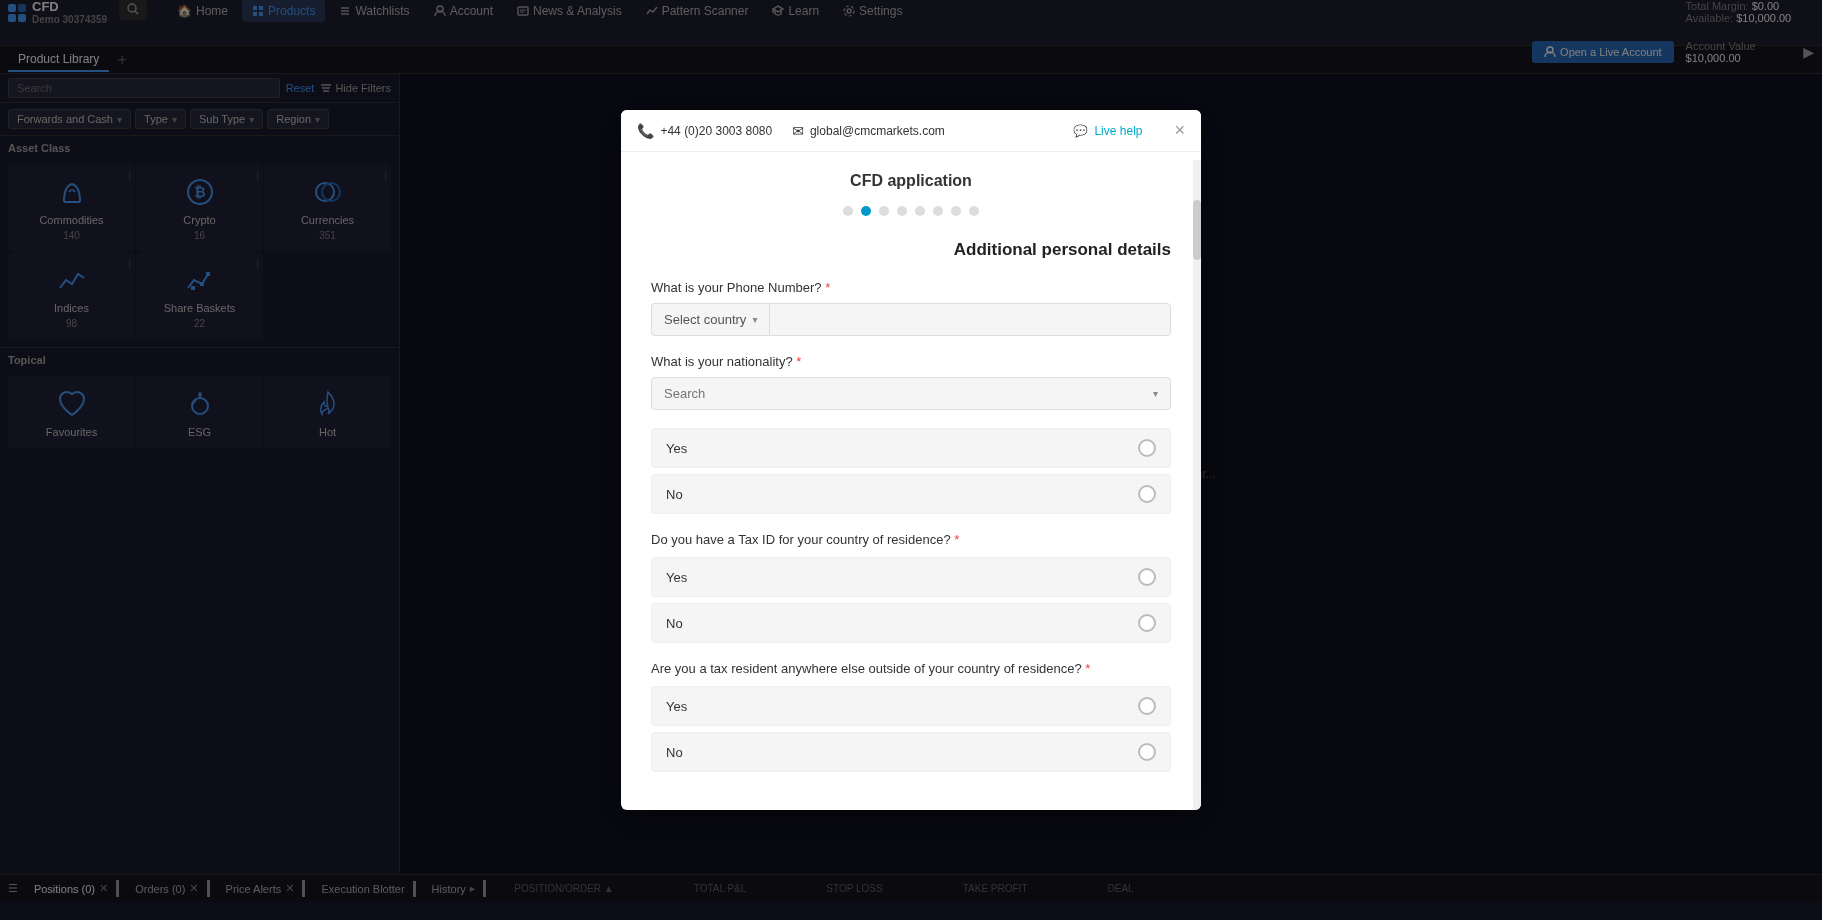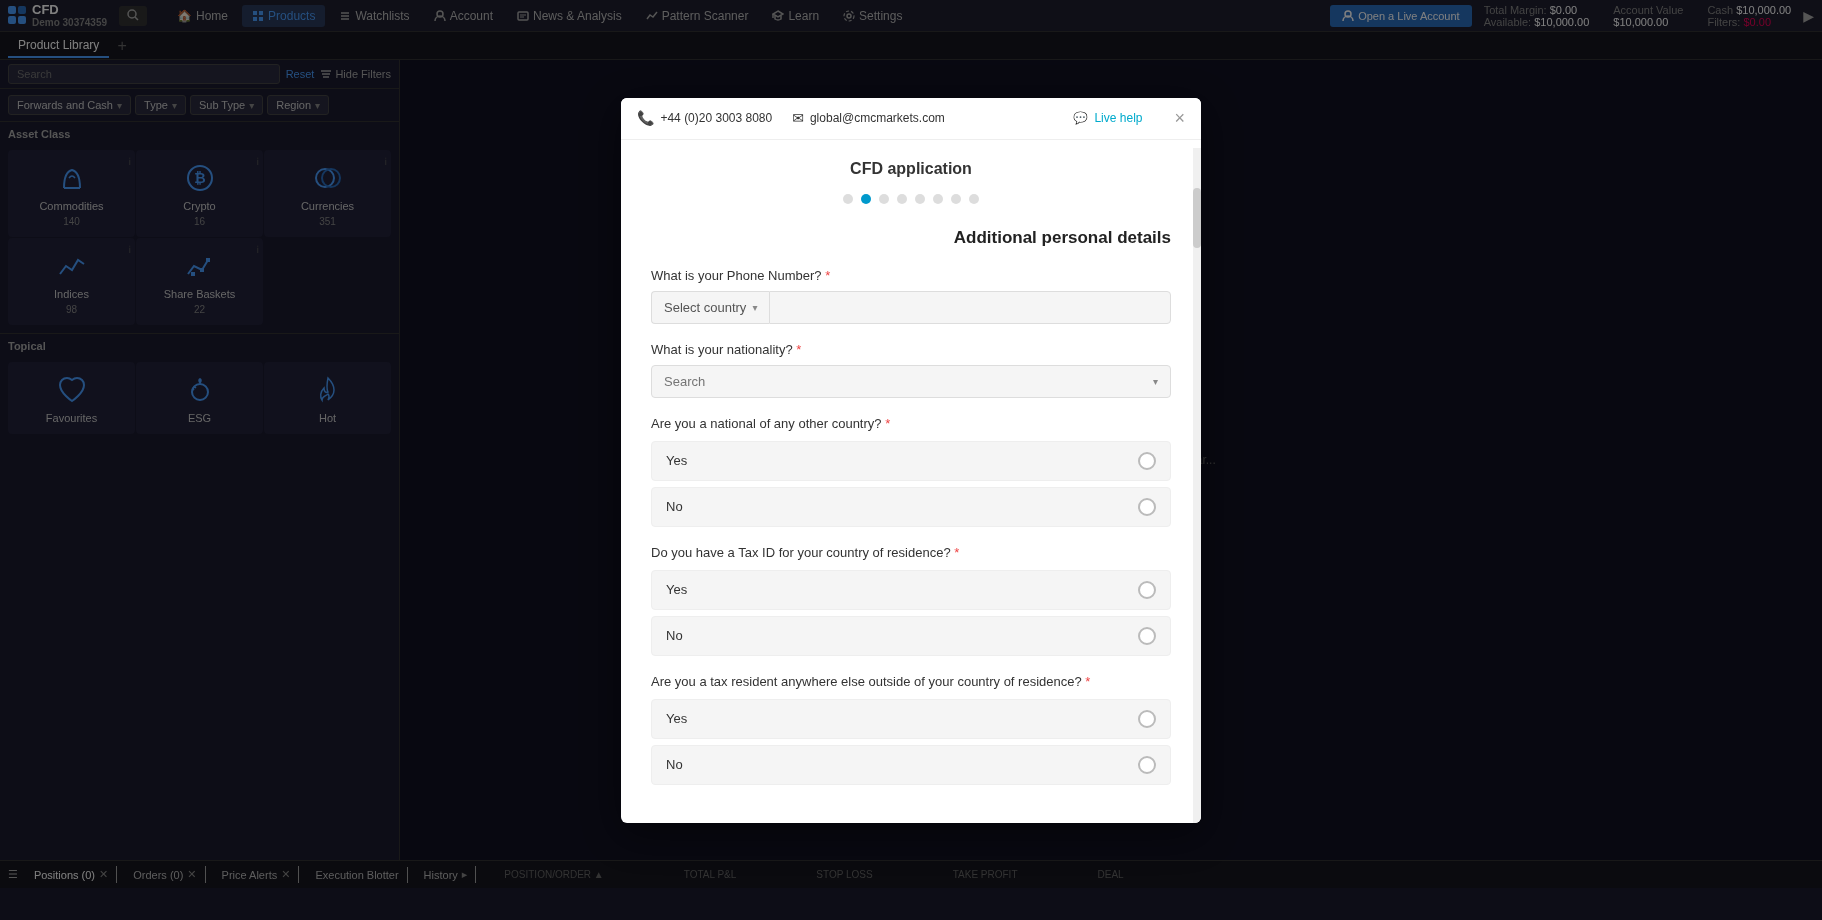--- a/index.html
+++ b/index.html
@@ -1,33 +1,33 @@
 <!DOCTYPE html>
 <html><head>
   <meta charset="utf-8">
   <style>
     * { box-sizing: border-box; margin: 0; padding: 0; }
     body { font-family: Arial, sans-serif; background: #1a1a2e; color: #ccc; font-size: 13px; overflow: hidden; width: 1822px; height: 920px; }
 
     
     .top-bar {
-      display: flex; align-items: center; background: #1e1e2e; height: 32px;
+      display: flex; align-items: flex-start; background: #1e1e2e; height: 46px;
       border-bottom: 1px solid #333; padding: 0 8px; gap: 12px;
     }
     .top-bar-logo { display: flex; align-items: center; gap: 6px; color: #fff; font-weight: bold; font-size: 12px; }
     .logo-squares { display: grid; grid-template-columns: 1fr 1fr; gap: 2px; width: 18px; height: 18px; }
     .logo-sq { background: #4a9eff; border-radius: 2px; }
     .logo-sq:nth-child(2) { background: #2a6ebf; }
     .search-icon-btn { background: #333; border: none; color: #aaa; padding: 3px 8px; border-radius: 3px; cursor: pointer; font-size: 11px; }
     .top-bar-nav { display: flex; gap: 4px; margin-left: 8px; }
     .nav-item { color: #bbb; padding: 4px 10px; border-radius: 3px; cursor: pointer; font-size: 12px; display: flex; align-items: center; gap: 4px; }
     .nav-item.active { background: #2a3a5c; color: #4a9eff; }
     .top-bar-right { margin-left: auto; display: flex; align-items: center; gap: 12px; }
     .open-account-btn { background: #2a6ebf; color: #fff; border: none; padding: 5px 12px; border-radius: 3px; font-size: 11px; cursor: pointer; display: flex; align-items: center; gap: 4px; }
-    .account-stats { display: flex; gap: 24px; font-size: 11px; color: #aaa; }
+    .account-stats { display: flex; gap: 16px; font-size: 11px; color: #aaa; flex-direction: column; }
     .stat-label { color: #888; }
     .stat-value { color: #fff; }
     .stat-neg { color: #e05; }
 
     
     .second-bar {
       display: flex; align-items: center; background: #16161e; height: 28px;
       border-bottom: 1px solid #333; padding: 0 8px; gap: 8px;
     }
     .tab-item { color: #bbb; padding: 4px 10px; font-size: 12px; cursor: pointer; border-bottom: 2px solid transparent; }
@@ -55,21 +55,21 @@
     .asset-info { position: absolute; top: 4px; right: 4px; color: #555; font-size: 10px; cursor: pointer; }
     .topical-label { padding: 6px 8px; color: #aaa; font-size: 11px; font-weight: bold; border-top: 1px solid #333; margin-top: 4px; }
     .topical-grid { display: grid; grid-template-columns: 1fr 1fr 1fr; gap: 1px; padding: 4px 8px; }
 
     
     .main-content { flex: 1; background: #111122; display: flex; align-items: center; justify-content: center; color: #555; font-size: 13px; }
     .hint-text { color: #666; font-size: 12px; }
 
     
     .bottom-bar { background: #16161e; border-top: 1px solid #333; height: 28px; display: flex; align-items: center; padding: 0 8px; gap: 8px; }
-    .bottom-tab { color: #bbb; padding: 2px 8px; font-size: 11px; cursor: pointer; display: flex; align-items: center; gap: 4px; border-right: 1px solid #a3a3a3; }
+    .bottom-tab { color: #bbb; padding: 2px 8px; font-size: 11px; cursor: pointer; display: flex; align-items: center; gap: 4px; border-right: 3px solid #a3a3a3; }
     .bottom-tab.active { color: #fff; }
 
     
     .overlay-backdrop {
       position: fixed; top: 0; left: 0; right: 0; bottom: 0;
       background: rgba(0,0,0,0.5); z-index: 100;
       display: flex; align-items: center; justify-content: center;
     }
     .modal {
       background: #fff; border-radius: 6px; width: 580px; max-height: 780px;
@@ -444,24 +444,20 @@
 
       <div class="field-label">
         <span>What is your nationality?</span>
         <span class="required"> *</span>
       </div>
       <div class="nationality-select">
         <input class="nationality-search" type="text" placeholder="Search" style="">
         <span class="chevron-down">▾</span>
       </div>
 
-      <div class="question-label">
-        <span>Are you a national of any other country?</span>
-        <span class="required"> *</span>
-      </div>
       <div class="radio-group">
         <div class="radio-option">
           <span class="radio-label">Yes</span>
           <div class="radio-circle"></div>
         </div>
         <div class="radio-option">
           <span class="radio-label">No</span>
           <div class="radio-circle"></div>
         </div>
       </div>

